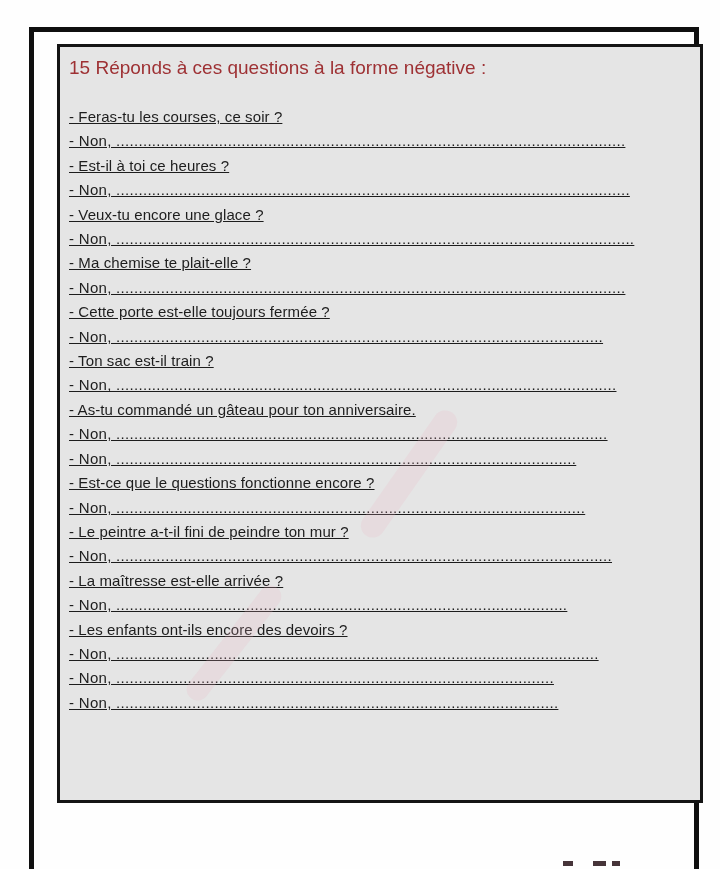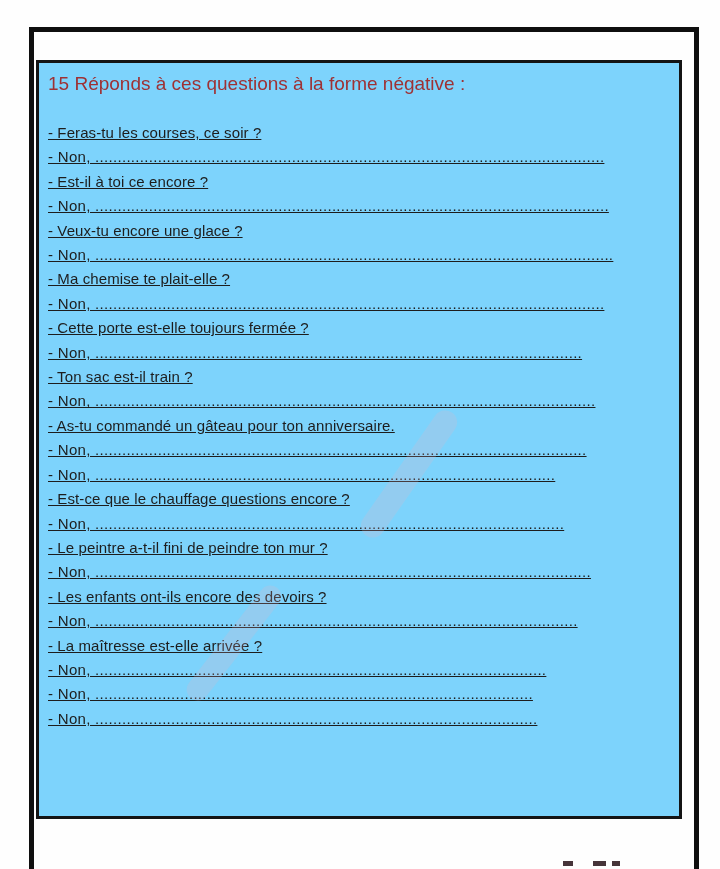--- a/index.html
+++ b/index.html
@@ -16,28 +16,27 @@
     left: 29px;
     top: 27px;
     width: 660px;
     height: 850px;
     border: 5px solid #0f0f0f;
     border-bottom: none;
     background: #fefefe;
   }
   .inner-box {
     position: absolute;
-    left: 2px;
+    left: 23px;
     top: 12px;
     width: 640px;
     height: 753px;
     border: 3px solid #141414;
-    background: #7dd3fc;
+    background: #e5e5e5;
     overflow: hidden;
-    margin-top: 16px;
   }
   .title {
     margin: 9px 0 26px 9px;
     font-size: 19px;
     line-height: 23px;
     color: #9e3134;
     white-space: nowrap;
     overflow: hidden;
   }
   .qa-list { margin-left: 9px; }
@@ -92,21 +91,21 @@
   <div class="frame">
     <div class="inner-box">
       <div class="title">15 Réponds à ces questions à la forme négative :</div>
       <div class="qa-list" id="qa-list">
   <div class="qa-pair">
     <div class="line question">- Feras-tu les courses, ce soir ?</div>
     <div class="line answer">- Non, ..................................................................................................................</div>
   </div>
 
   <div class="qa-pair">
-    <div class="line question">- Est-il à toi ce encore ?</div>
+    <div class="line question">- Est-il à toi ce heures ?</div>
     <div class="line answer">- Non, ...................................................................................................................</div>
   </div>
 
   <div class="qa-pair">
     <div class="line question">- Veux-tu encore une glace ?</div>
     <div class="line answer">- Non, ....................................................................................................................</div>
   </div>
 
   <div class="qa-pair">
     <div class="line question">- Ma chemise te plait-elle ?</div>
@@ -126,37 +125,37 @@
   <div class="qa-pair">
     <div class="line question">- As-tu commandé un gâteau pour ton anniversaire.</div>
     <div class="line answer">- Non, ..............................................................................................................</div>
   </div>
 
   <div class="qa-pair">
     <div class="line answer">- Non, .......................................................................................................</div>
   </div>
 
   <div class="qa-pair">
-    <div class="line question">- Est-ce que le chauffage questions encore ?</div>
+    <div class="line question">- Est-ce que le questions fonctionne encore ?</div>
     <div class="line answer">- Non, .........................................................................................................</div>
   </div>
 
   <div class="qa-pair">
     <div class="line question">- Le peintre a-t-il fini de peindre ton mur ?</div>
     <div class="line answer">- Non, ...............................................................................................................</div>
   </div>
 
   <div class="qa-pair">
-    <div class="line question">- Les enfants ont-ils encore des devoirs ?</div>
-    <div class="line answer">- Non, ............................................................................................................</div>
+    <div class="line question">- La maîtresse est-elle arrivée ?</div>
+    <div class="line answer">- Non, .....................................................................................................</div>
   </div>
 
   <div class="qa-pair">
-    <div class="line question">- La maîtresse est-elle arrivée ?</div>
-    <div class="line answer">- Non, .....................................................................................................</div>
+    <div class="line question">- Les enfants ont-ils encore des devoirs ?</div>
+    <div class="line answer">- Non, ............................................................................................................</div>
   </div>
 
   <div class="qa-pair">
     <div class="line answer">- Non, ..................................................................................................</div>
   </div>
 
   <div class="qa-pair">
     <div class="line answer">- Non, ...................................................................................................</div>
   </div>
 </div>

